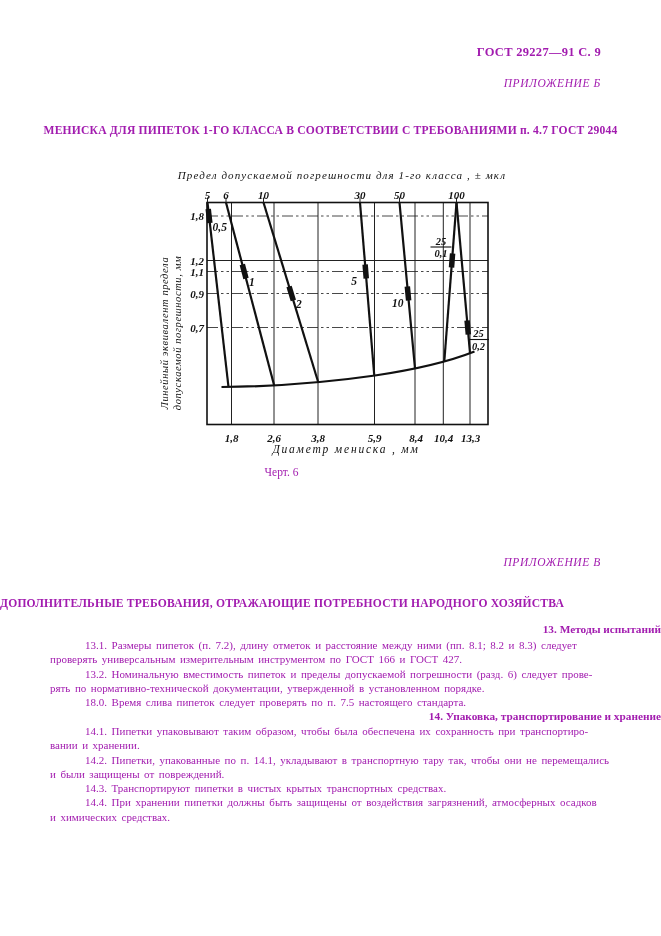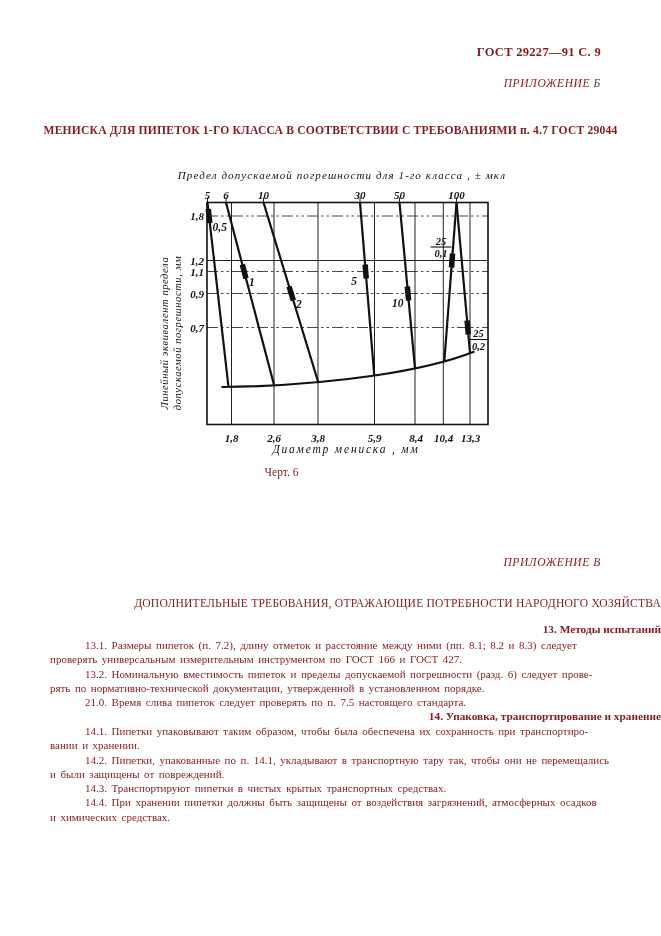--- a/index.html
+++ b/index.html
@@ -1,26 +1,26 @@
 <!DOCTYPE html>
 <html><head>
 <meta charset="utf-8">
 <style>
   html,body{margin:0;padding:0;background:#888;}
   .page{position:relative;width:661px;height:936px;background:#ffffff;overflow:hidden;
-        font-family:"Liberation Serif",serif;color:#7f1d1d;}
+        font-family:"Liberation Serif",serif;color:#a21caf;}
   .hdr{position:absolute;top:45px;right:60px;font-weight:bold;font-size:12.5px;letter-spacing:.3px;}
   .apx{position:absolute;right:60px;font-style:italic;font-size:11.5px;letter-spacing:.6px;text-align:right;}
   .apx.b{top:77px}
   .apx.v{top:556px}
   .main-title{position:absolute;top:123px;left:0;width:661px;text-align:center;
         font-weight:bold;font-size:11.6px;line-height:15.5px;letter-spacing:.2px;}
   .fig-caption{position:absolute;top:466px;left:0;width:563px;text-align:center;font-size:11.5px;}
-  .av-title{position:absolute;top:597px;left:0;width:661px;text-align:right;
-        font-weight:normal;font-size:11.6px;letter-spacing:.2px;}
+  .av-title{position:absolute;top:597px;left:0;width:661px;text-align:left;
+        font-weight:bold;font-size:11.6px;letter-spacing:.2px;}
   .sec-h{position:absolute;left:0;width:661px;text-align:right;font-weight:bold;font-size:11.3px;}
   .sec-h.s13{top:623px}
   .sec-h.s14{top:710px}
   .body-block{position:absolute;left:50px;width:566px;font-size:11px;word-spacing:1.8px;}
   .body-block.s13b{top:638px}
   .body-block.s14b{top:724px}
   .body-block .line{height:14.25px;line-height:14.25px;white-space:nowrap;}
   .body-block .line.indent{padding-left:35px;}
   .chart-wrap{position:absolute;left:140px;top:160px;width:380px;height:330px;}
   svg text{font-family:"Liberation Serif",serif;fill:#111;}
@@ -124,21 +124,21 @@
 
   <div class="apx v">ПРИЛОЖЕНИЕ В</div>
   <div class="av-title">ДОПОЛНИТЕЛЬНЫЕ ТРЕБОВАНИЯ, ОТРАЖАЮЩИЕ ПОТРЕБНОСТИ НАРОДНОГО ХОЗЯЙСТВА</div>
 
   <div class="sec-h s13">13.  Методы испытаний</div>
   <div class="body-block s13b">
       <div class="line indent">13.1.  Размеры пипеток (п. 7.2), длину отметок и расстояние между ними (пп. 8.1; 8.2 и 8.3) следует</div>
       <div class="line">проверять универсальным измерительным инструментом по ГОСТ 166 и ГОСТ 427.</div>
       <div class="line indent">13.2.  Номинальную вместимость пипеток и пределы допускаемой погрешности (разд. 6) следует прове-</div>
       <div class="line">рять по нормативно-технической документации, утвержденной в установленном порядке.</div>
-      <div class="line indent">21.0.  Время слива пипеток следует проверять по п. 7.5 настоящего стандарта.</div>
+      <div class="line indent">18.0.  Время слива пипеток следует проверять по п. 7.5 настоящего стандарта.</div>
     </div>
 
   <div class="sec-h s14">14.  Упаковка, транспортирование и хранение</div>
   <div class="body-block s14b">
       <div class="line indent">14.1.  Пипетки упаковывают таким образом, чтобы была обеспечена их сохранность при транспортиро-</div>
       <div class="line">вании и хранении.</div>
       <div class="line indent">14.2.  Пипетки, упакованные по п. 14.1, укладывают в транспортную тару так, чтобы они не перемещались</div>
       <div class="line">и были защищены от повреждений.</div>
       <div class="line indent">14.3.  Транспортируют пипетки в чистых крытых транспортных средствах.</div>
       <div class="line indent">14.4.  При хранении пипетки должны быть защищены от воздействия загрязнений, атмосферных осадков</div>

